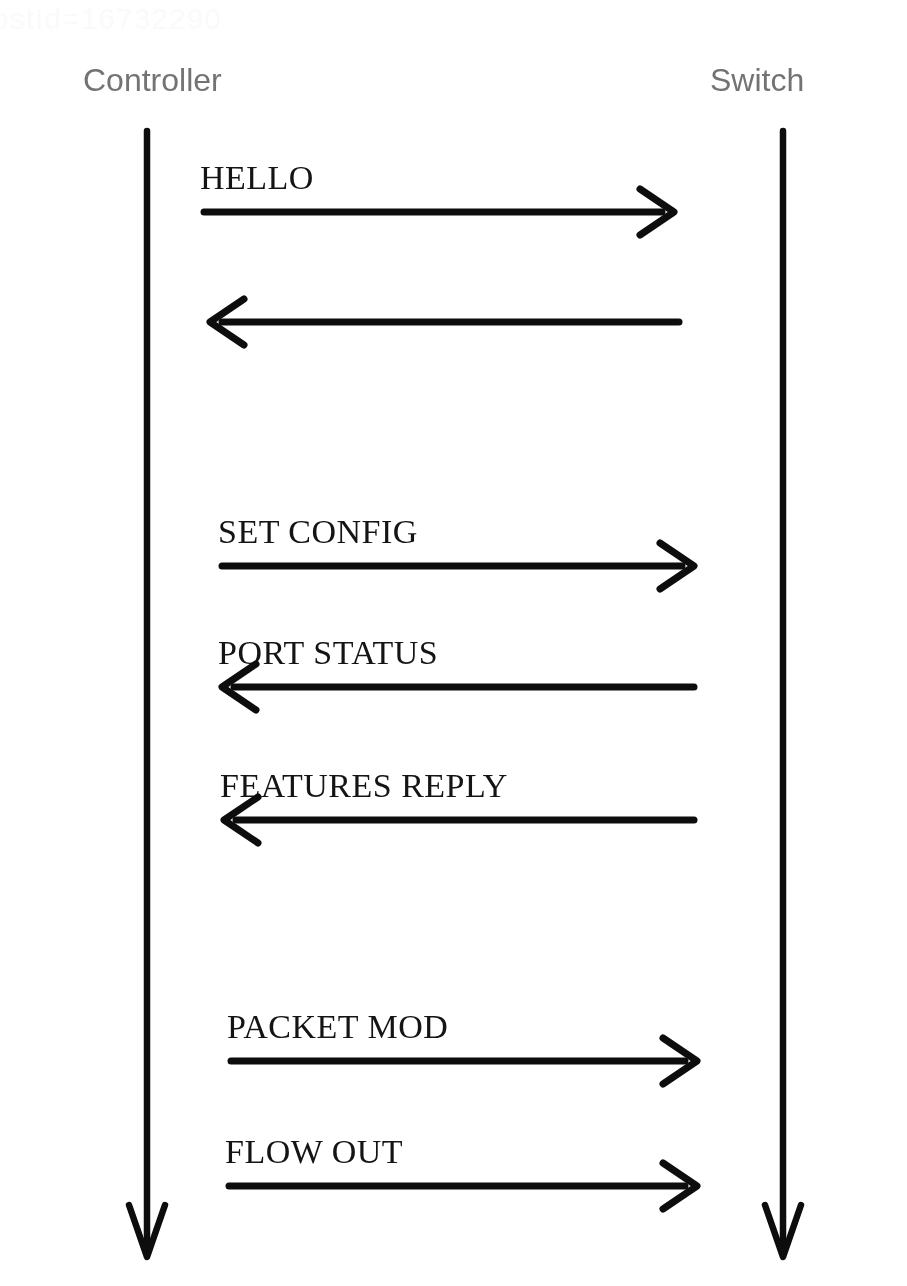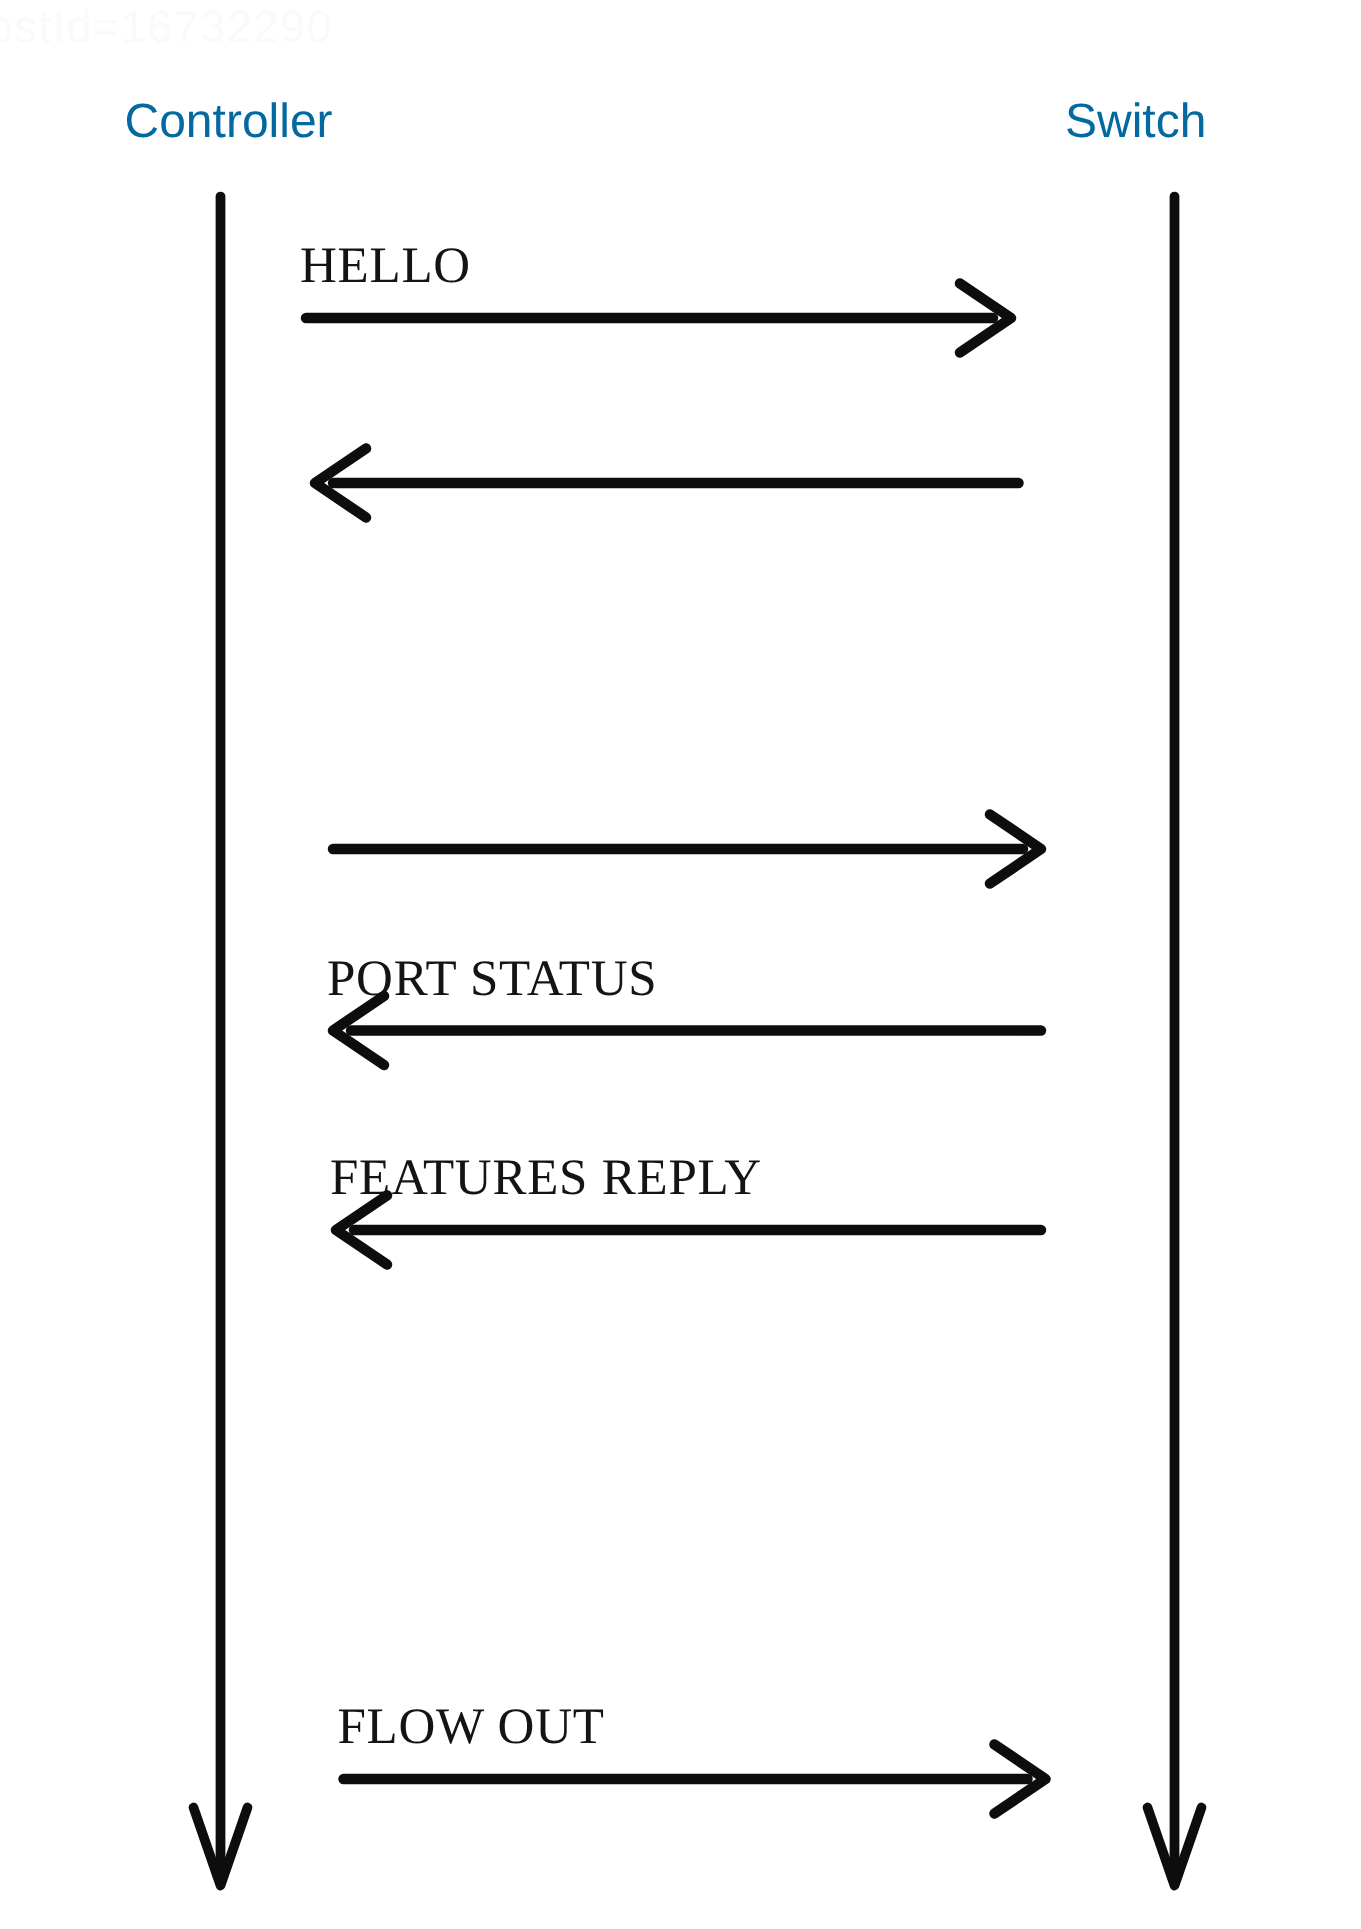--- a/index.html
+++ b/index.html
@@ -13,21 +13,21 @@
   .stage { position: absolute; inset: 0; }
 
   .watermark {
     position: absolute; top: 2px; left: -8px;
     font-size: 30px; letter-spacing: 1px;
     color: #fafafa; user-select: none;
   }
 
   .actor {
     position: absolute; top: 64px;
-    font-size: 32px; color: #0369a1;
+    font-size: 32px; color: #737373;
     white-space: nowrap; line-height: 1;
   }
   .actor-left  { left: 83px; }
   .actor-right { left: 710px; }
 
   .lifeline { position: absolute; top: 127px; }
   .lifeline-left  { left: 115px; }
   .lifeline-right { left: 751px; }
 
   .msg { position: absolute; height: 80px; }
@@ -72,20 +72,21 @@
   <div class="msg" style="top:282px;left:206px;width:477px">
     <div class="msg-label"></div>
   <svg width="477" height="80" viewBox="0 0 477 80" class="arrow">
         <line y1="40" y2="40" x1="16" x2="473" stroke="#0d0d0d" stroke-width="7" fill="none" stroke-linecap="round" stroke-linejoin="round"></line>
         <polyline points="38,17 4,40 38,63" stroke="#0d0d0d" stroke-width="7" fill="none" stroke-linecap="round" stroke-linejoin="round"></polyline>
       </svg>
     </div>
 
 
   <div class="msg" style="top:526px;left:218px;width:480px">
+    <div class="msg-label">SET CONFIG</div>
   <svg width="480" height="80" viewBox="0 0 480 80" class="arrow">
         <line y1="40" y2="40" x1="4" x2="464" stroke="#0d0d0d" stroke-width="7" fill="none" stroke-linecap="round" stroke-linejoin="round"></line>
         <polyline points="442,17 476,40 442,63" stroke="#0d0d0d" stroke-width="7" fill="none" stroke-linecap="round" stroke-linejoin="round"></polyline>
       </svg>
     </div>
 
   <div class="msg" style="top:647px;left:218px;width:480px">
     <div class="msg-label">PORT STATUS</div>
   <svg width="480" height="80" viewBox="0 0 480 80" class="arrow">
         <line y1="40" y2="40" x1="16" x2="476" stroke="#0d0d0d" stroke-width="7" fill="none" stroke-linecap="round" stroke-linejoin="round"></line>
@@ -95,20 +96,27 @@
 
   <div class="msg" style="top:780px;left:220px;width:478px">
     <div class="msg-label">FEATURES REPLY</div>
   <svg width="478" height="80" viewBox="0 0 478 80" class="arrow">
         <line y1="40" y2="40" x1="16" x2="474" stroke="#0d0d0d" stroke-width="7" fill="none" stroke-linecap="round" stroke-linejoin="round"></line>
         <polyline points="38,17 4,40 38,63" stroke="#0d0d0d" stroke-width="7" fill="none" stroke-linecap="round" stroke-linejoin="round"></polyline>
       </svg>
     </div>
 
 
+  <div class="msg" style="top:1021px;left:227px;width:474px">
+    <div class="msg-label">PACKET MOD</div>
+  <svg width="474" height="80" viewBox="0 0 474 80" class="arrow">
+        <line y1="40" y2="40" x1="4" x2="458" stroke="#0d0d0d" stroke-width="7" fill="none" stroke-linecap="round" stroke-linejoin="round"></line>
+        <polyline points="436,17 470,40 436,63" stroke="#0d0d0d" stroke-width="7" fill="none" stroke-linecap="round" stroke-linejoin="round"></polyline>
+      </svg>
+    </div>
 
   <div class="msg" style="top:1146px;left:225px;width:476px">
     <div class="msg-label">FLOW OUT</div>
   <svg width="476" height="80" viewBox="0 0 476 80" class="arrow">
         <line y1="40" y2="40" x1="4" x2="460" stroke="#0d0d0d" stroke-width="7" fill="none" stroke-linecap="round" stroke-linejoin="round"></line>
         <polyline points="438,17 472,40 438,63" stroke="#0d0d0d" stroke-width="7" fill="none" stroke-linecap="round" stroke-linejoin="round"></polyline>
       </svg>
     </div>
 
 </div>

